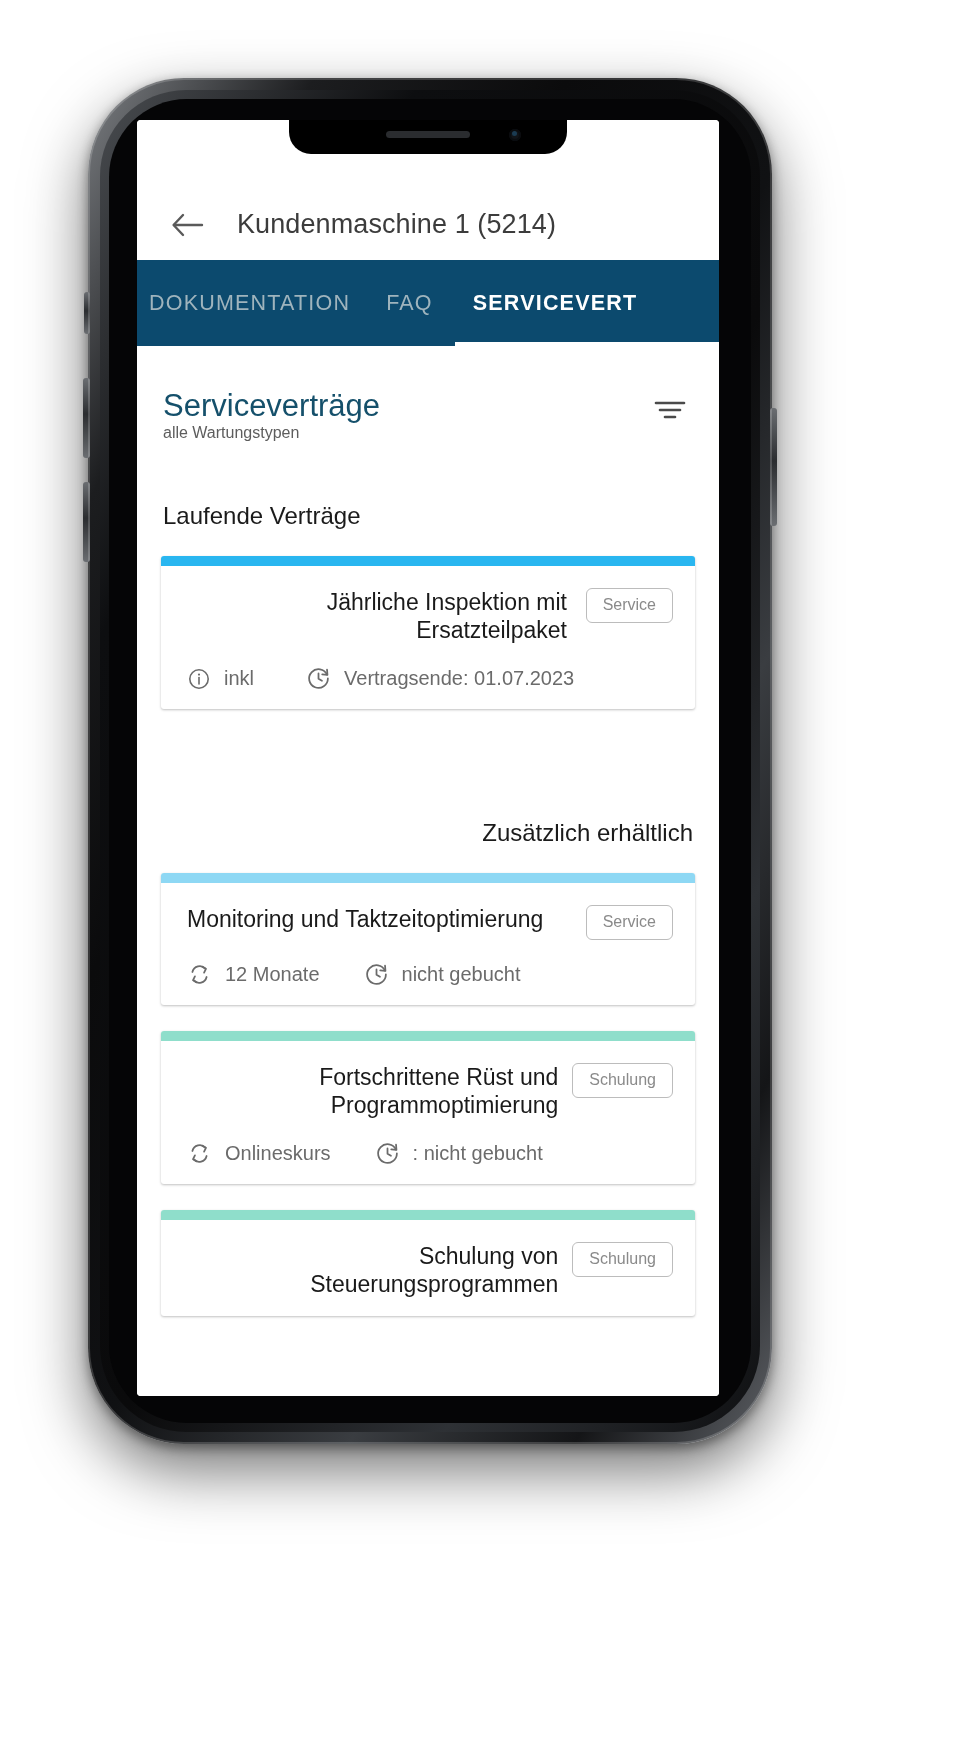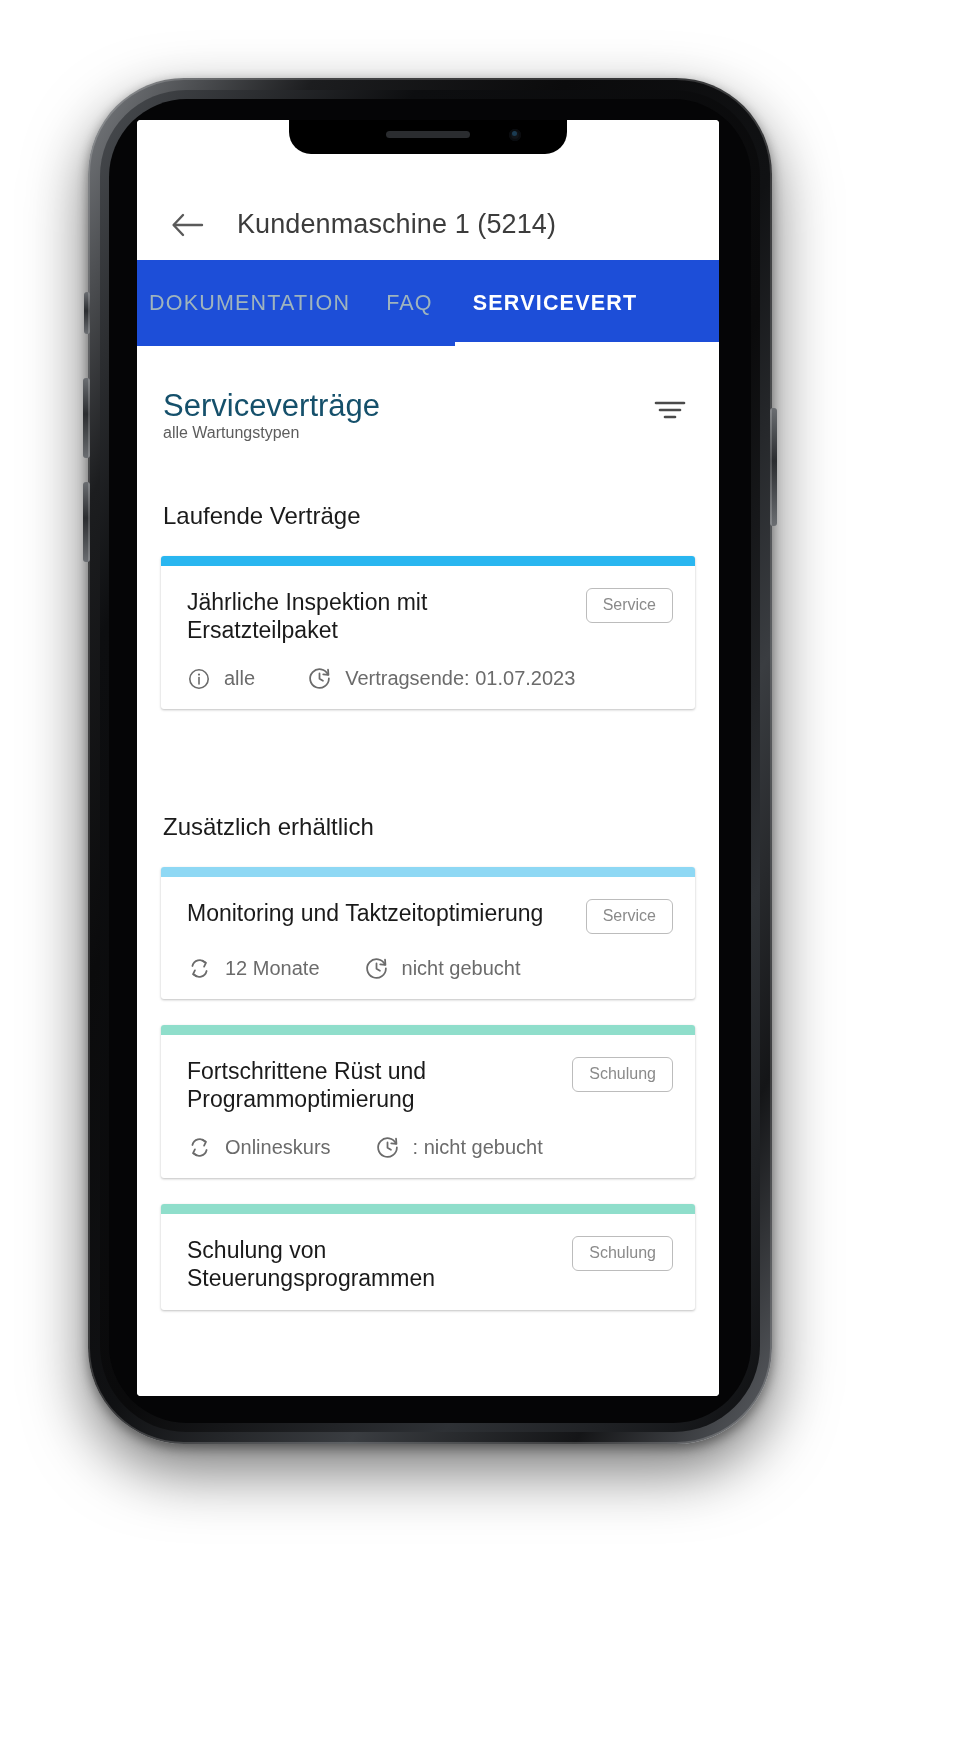--- a/index.html
+++ b/index.html
@@ -154,21 +154,21 @@
     white-space: nowrap;
   }
 
   
   .tabbar {
     position: absolute;
     left: 0;
     top: 140px;
     width: 100%;
     height: 86px;
-    background: #1d4ed8;
+    background: #0c4a6e;
     display: flex;
     align-items: flex-end;
     overflow: hidden;
   }
   .tab {
     font-size: 21.5px;
     letter-spacing: 1.2px;
     color: #9fb4bd;
     white-space: nowrap;
     cursor: pointer;
@@ -229,40 +229,41 @@
     margin-right: 6px;
     cursor: pointer;
   }
 
   .section-title {
     font-size: 24px;
     color: #1b1b1b;
     padding: 0 26px;
     margin-top: 60px;
   }
-  .section-title.second { margin-top: 0; }
+  .section-title.second { margin-top: 6px; text-align: right; }
 
   .cards { padding: 0 24px; }
 
   .card {
     background: #ffffff;
     border-radius: 3px;
     margin-top: 26px;
     box-shadow: 0 1px 3px rgba(0,0,0,0.16), 0 1px 2px rgba(0,0,0,0.10);
     overflow: hidden;
   }
   .card-accent { height: 10px; width: 100%; }
 
   .card-body { padding: 22px 22px 18px 26px; }
 
   .card-top {
     display: flex;
     align-items: flex-start;
     justify-content: space-between;
     gap: 14px;
+    text-align: right;
   }
   .card-name {
     font-size: 23px;
     color: #1a1a1a;
     line-height: 1.22;
     max-width: 380px;
   }
   .badge {
     border: 1px solid #bcbcbc;
     border-radius: 6px;
@@ -363,21 +364,21 @@
             </div>
             <div class="card-meta">
               <div class="meta-item">
                 <span class="mi-ico">
                   <svg width="24" height="24" viewBox="0 0 24 24">
                     <circle cx="12" cy="12" r="9.2" fill="none" stroke="#6b6b6b" stroke-width="1.6"></circle>
                     <circle cx="12" cy="7.6" r="1.1" fill="#6b6b6b"></circle>
                     <path d="M12 10.6 V17" stroke="#6b6b6b" stroke-width="1.6" stroke-linecap="round"></path>
                   </svg>
                 </span>
-                <span>alle</span>
+                <span>inkl</span>
               </div>
               <div class="meta-gap-1"></div>
               <div class="meta-item">
                 <span class="mi-ico">
                   <svg width="25" height="25" viewBox="0 0 24 24">
                     <path d="M20.2 8.3 A9 9 0 1 0 21 12" fill="none" stroke="#6b6b6b" stroke-width="1.7" stroke-linecap="round"></path>
                     <path d="M15.6 8.1 L20.6 8.6 L20.2 3.6" fill="none" stroke="#6b6b6b" stroke-width="1.7" stroke-linecap="round" stroke-linejoin="round"></path>
                     <path d="M12 7.2 V12.3 L15.3 14.2" fill="none" stroke="#6b6b6b" stroke-width="1.7" stroke-linecap="round" stroke-linejoin="round"></path>
                   </svg>
                 </span>

